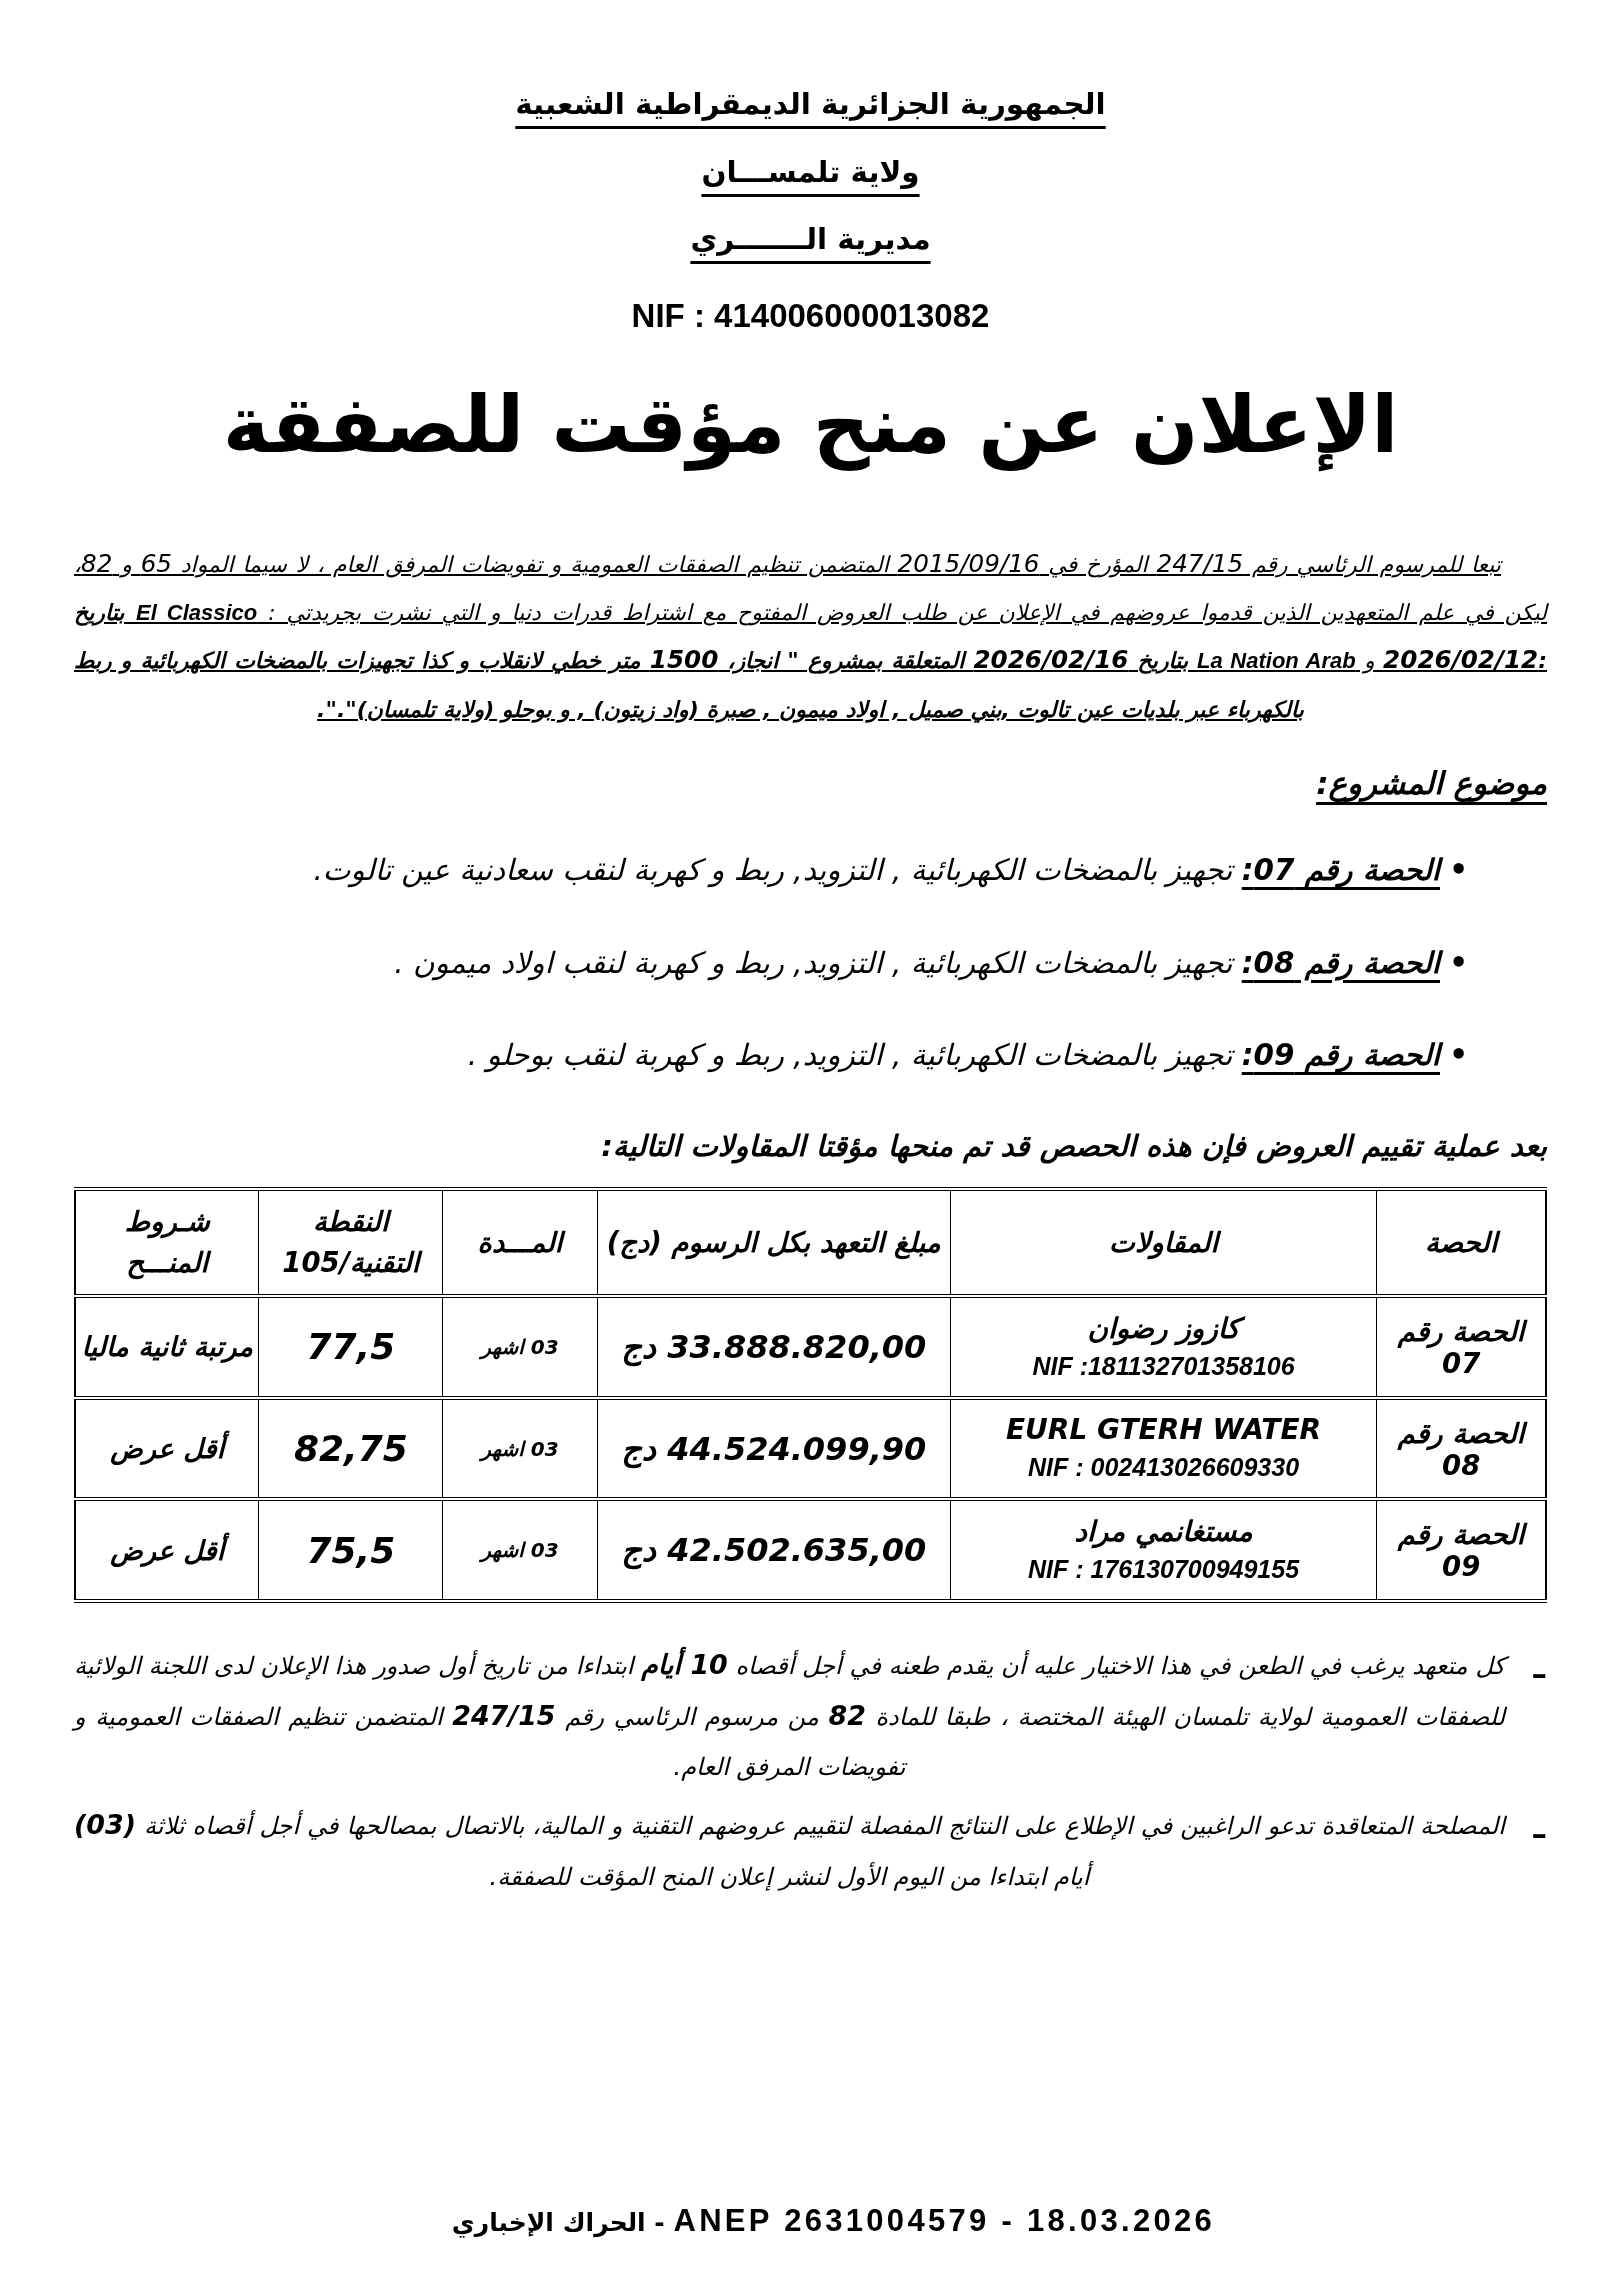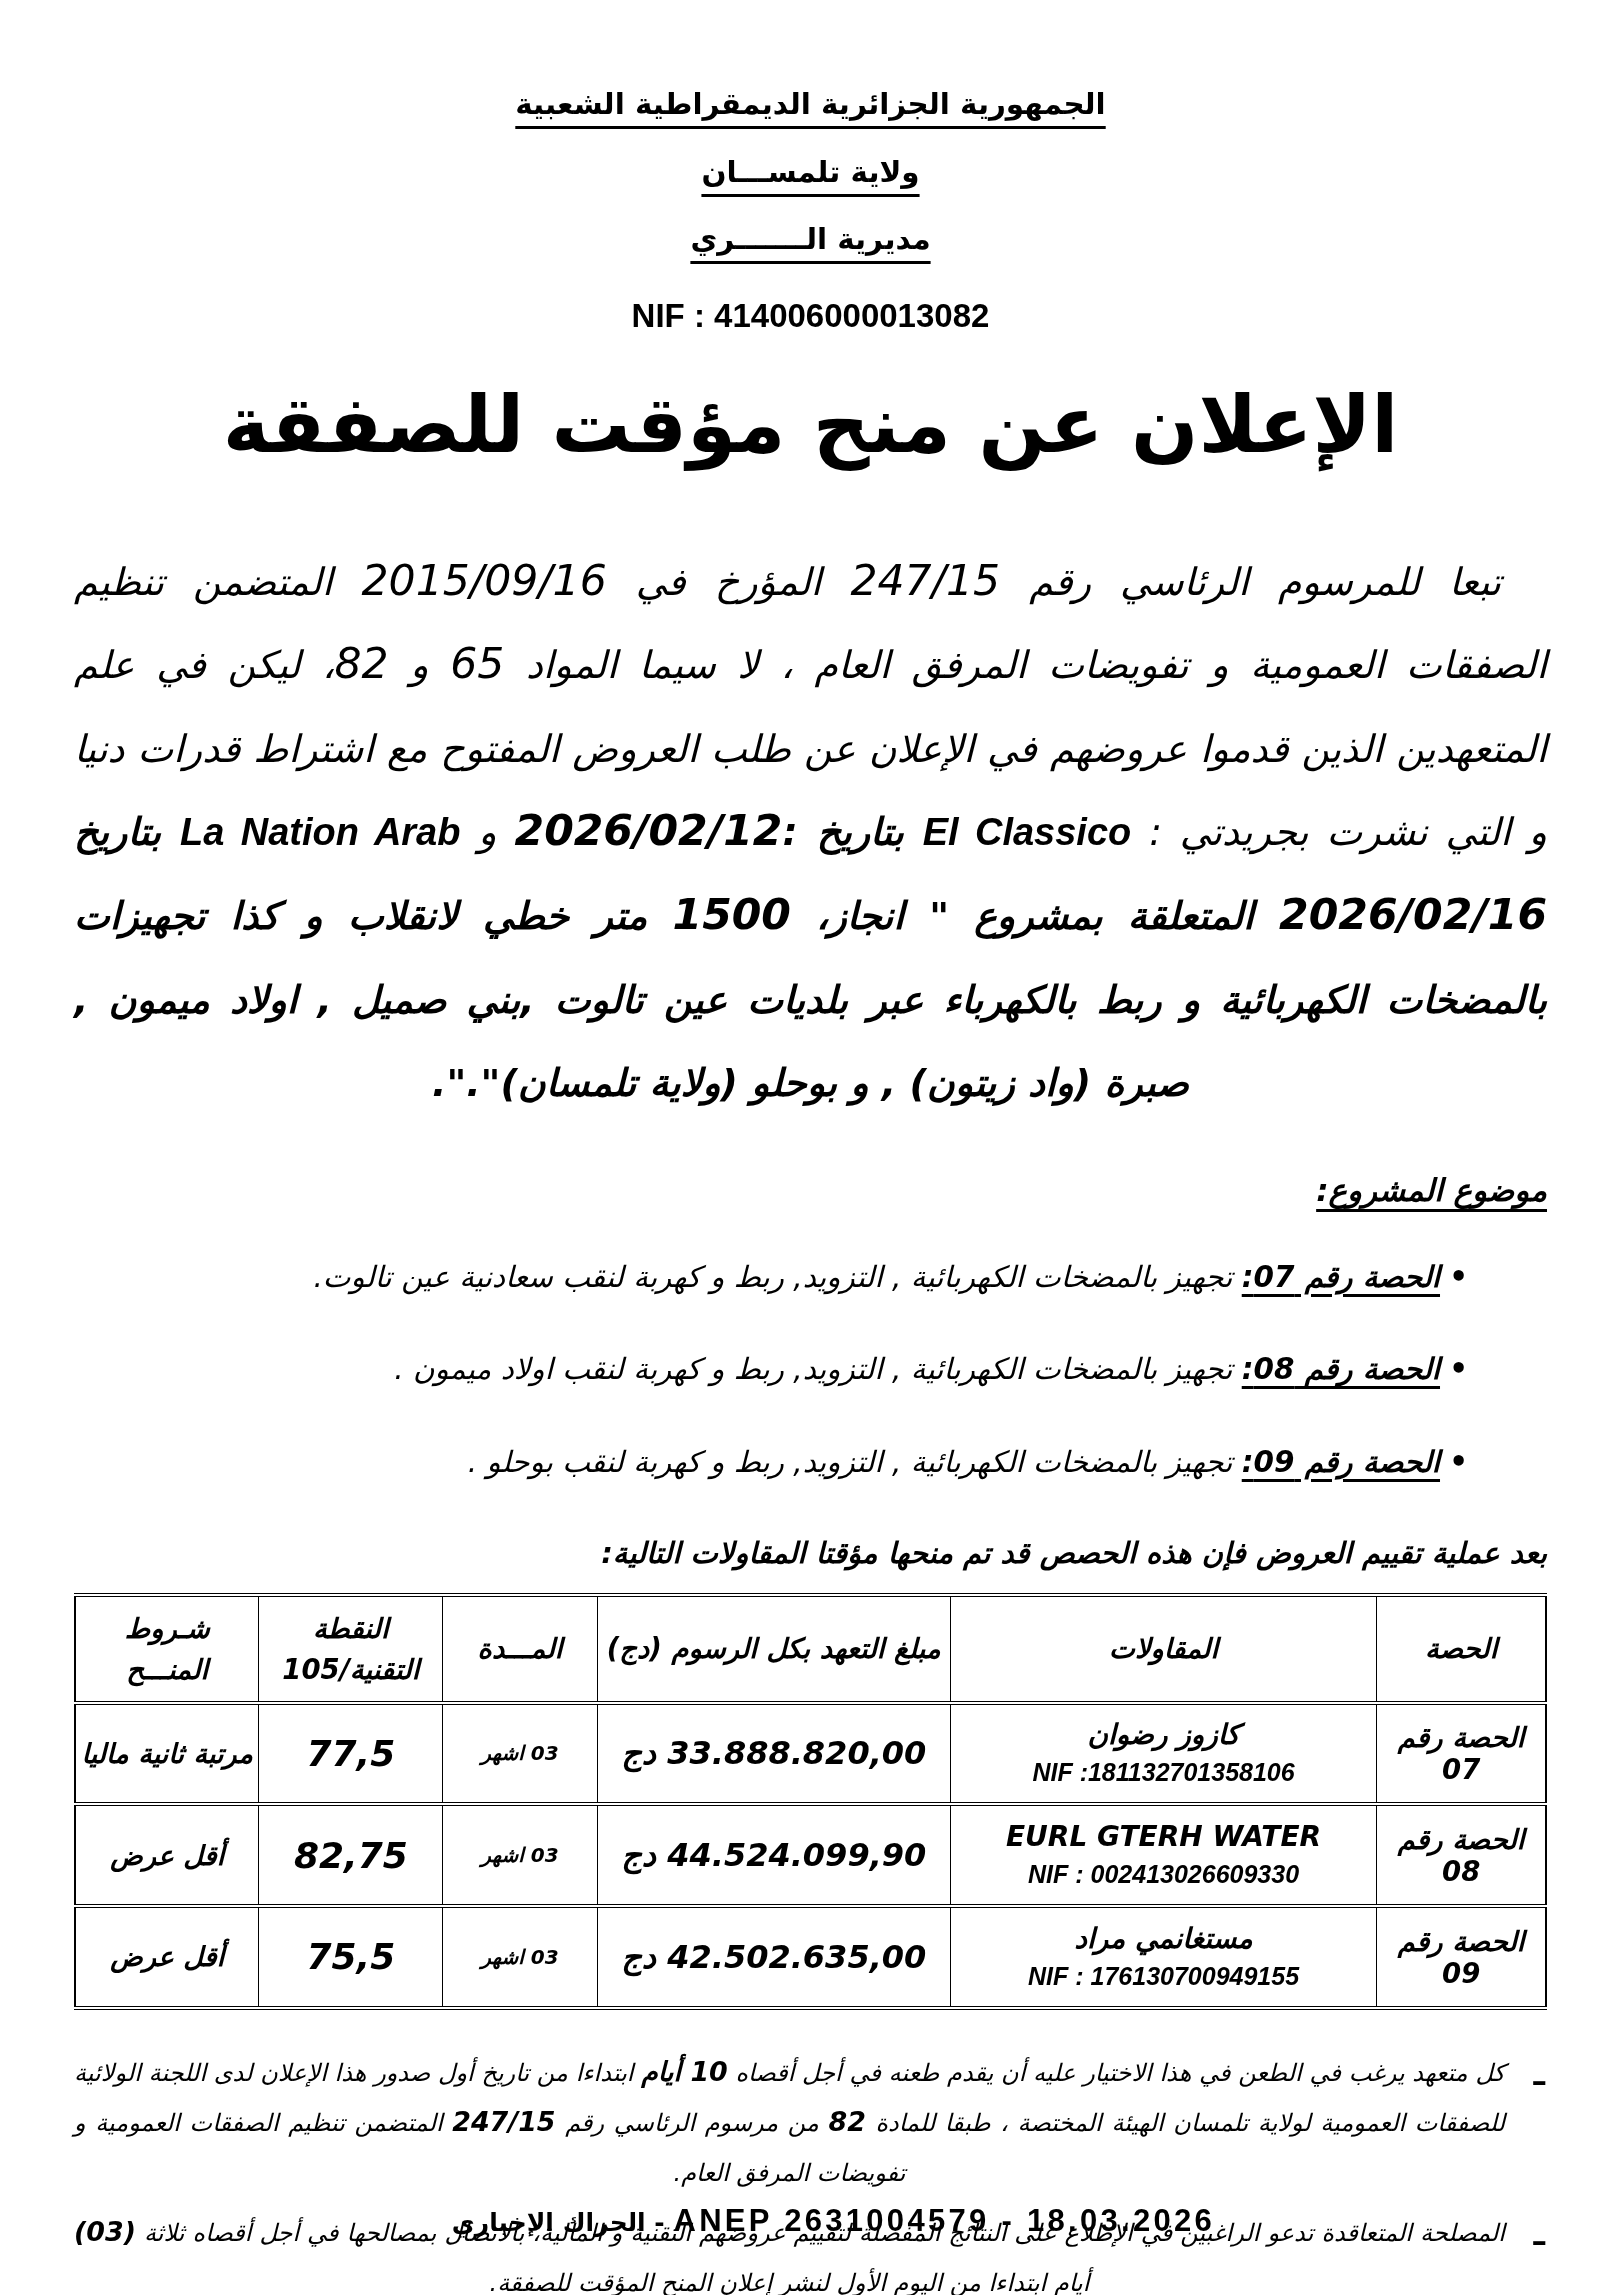--- a/index.html
+++ b/index.html
@@ -34,34 +34,35 @@
   }
   .title {
     margin: 17px 0 0 0;
     text-align: center;
     font-size: 79px; font-weight: bold;
     line-height: 1.85;
   }
   
   .intro {
     margin: 43px 0 0 0;
-    font-size: 38px;
+    font-size: 22px;
     font-style: italic;
     line-height: 2.2;
     text-align: justify;
     text-align-last: center;
     text-indent: 46px;
+    text-decoration: underline;
   }
   .seg { unicode-bidi: plaintext; unicode-bidi: normal; }
   .b { font-weight: bold; }
   .num { font-size: 1.12em; line-height: 1; }
   .latin { direction: ltr; unicode-bidi: isolate; font-family: "Liberation Sans", sans-serif; }
   
   .subject {
-    margin-top: 46px;
+    margin-top: 31px;
     font-size: 31px; font-weight: bold; font-style: italic;
     text-decoration: underline; text-decoration-thickness: 2.6px; text-underline-offset: 7.9px;
     display: inline-block;
   }
   .lots { margin: 27.5px 79px 0 0; padding: 0; list-style: none; }
   .lots li {
     font-size: 29.4px; font-style: italic; line-height: 1.55; margin-top: 47px;
   }
   .blt { font-weight: bold; padding-left: 9.2px; }
   .lot-label {

